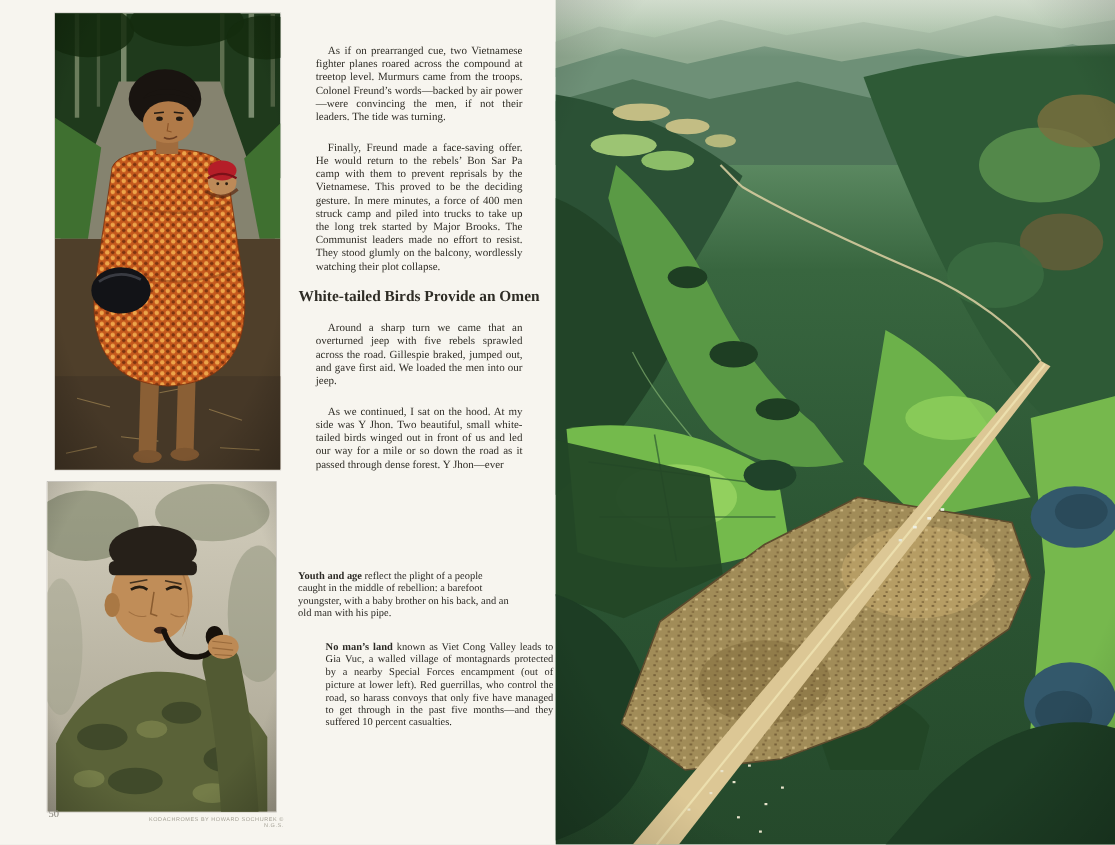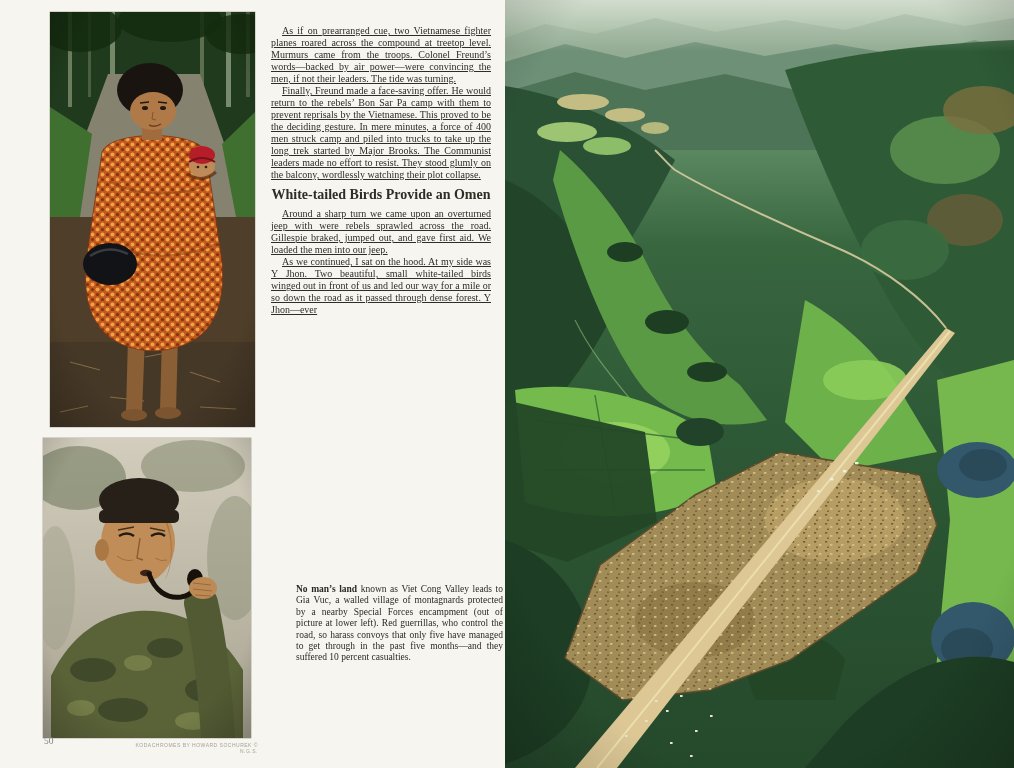--- a/index.html
+++ b/index.html
@@ -4,21 +4,21 @@
 <style>
   html,body{margin:0;padding:0;background:#e8e6df;}
   .spread{position:relative;width:1014px;height:768px;background:#f7f5ef;overflow:hidden;
           font-family:"Liberation Serif",serif;}
   .photo{position:absolute;box-shadow:0 0 0 .5px rgba(60,55,45,.35);}
   .photo svg{display:block;}
   #photo1{left:50px;top:12px;}
   #photo2{left:43px;top:438px;}
   #aerial{left:505px;top:0;box-shadow:none;}
   .column{position:absolute;left:271px;top:25px;width:220px;color:#2f2d26;}
-  .column p{margin:0;font-size:10px;line-height:12px;text-align:justify;text-indent:11px;text-decoration:underline;}
+  .column p{margin:16px;font-size:10px;line-height:12px;text-align:justify;text-indent:11px;}
   .head{margin:8px 0 7px;font-size:14px;line-height:12px;text-align:center;
         font-weight:bold;color:#2f2d26;}
   .cap{position:absolute;color:#2b2924;font-size:9.5px;line-height:11.4px;}
   .cap p{margin:0;}
   #cap1{left:271px;top:519px;width:192px;}
   #cap2{left:296px;top:584px;width:207px;text-align:justify;}
   #cap2 .p2{text-indent:11px;}
   .lead{font-weight:bold;}
   .pageno{position:absolute;left:44px;top:736px;font-size:9.5px;color:#85827a;}
   .credit{position:absolute;left:128px;top:742px;width:130px;font-family:"Liberation Sans",sans-serif;
@@ -148,24 +148,30 @@
     </svg>
   </figure>
 
   <div class="pageno">50</div>
   <div class="credit">Kodachromes by Howard Sochurek © N.G.S.</div>
 
   <div class="column">
     <p>As if on prearranged cue, two Vietnamese fighter planes roared across the compound at treetop level. Murmurs came from the troops. Colonel Freund’s words—backed by air power—were convincing the men, if not their leaders. The tide was turning.</p>
     <p>Finally, Freund made a face-saving offer. He would return to the rebels’ Bon Sar Pa camp with them to prevent reprisals by the Vietnamese. This proved to be the deciding gesture. In mere minutes, a force of 400 men struck camp and piled into trucks to take up the long trek started by Major Brooks. The Communist leaders made no effort to resist. They stood glumly on the balcony, wordlessly watching their plot collapse.</p>
     <h3 class="head">White-tailed Birds Provide an Omen</h3>
-    <p>Around a sharp turn we came upon an overturned jeep with were rebels sprawled across the road. Gillespie braked, jumped out, and gave first aid. We loaded the men into our jeep.</p>
+    <p>Around a sharp turn we came that an overturned jeep with five rebels sprawled across the road. Gillespie braked, jumped out, and gave first aid. We loaded the men into our jeep.</p>
     <p>As we continued, I sat on the hood. At my side was Y Jhon. Two beautiful, small white-tailed birds winged out in front of us and led our way for a mile or so down the road as it passed through dense forest. Y Jhon—ever</p>
   </div>
 
+  <div class="cap" id="cap1">
+    <p>
+      <span class="lead">Youth and age</span>
+      <span>reflect the plight of a people caught in the middle of rebellion: a barefoot youngster, with a baby brother on his back, and an old man with his pipe.</span>
+    </p>
+  </div>
 
   <div class="cap" id="cap2">
     <p>
       <span class="lead">No man’s land</span>
       <span>known as Viet Cong Valley leads to Gia Vuc, a walled village of montagnards protected by a nearby Special Forces encampment (out of picture at lower left). Red guerrillas, who control the road, so harass convoys that only five have managed to get through in the past five months—and they suffered 10 percent casualties.</span>
     </p>
   </div>
 
   <figure class="photo" id="aerial" style="margin:0;">
     <svg width="509" height="768" viewBox="0 0 509 768">

